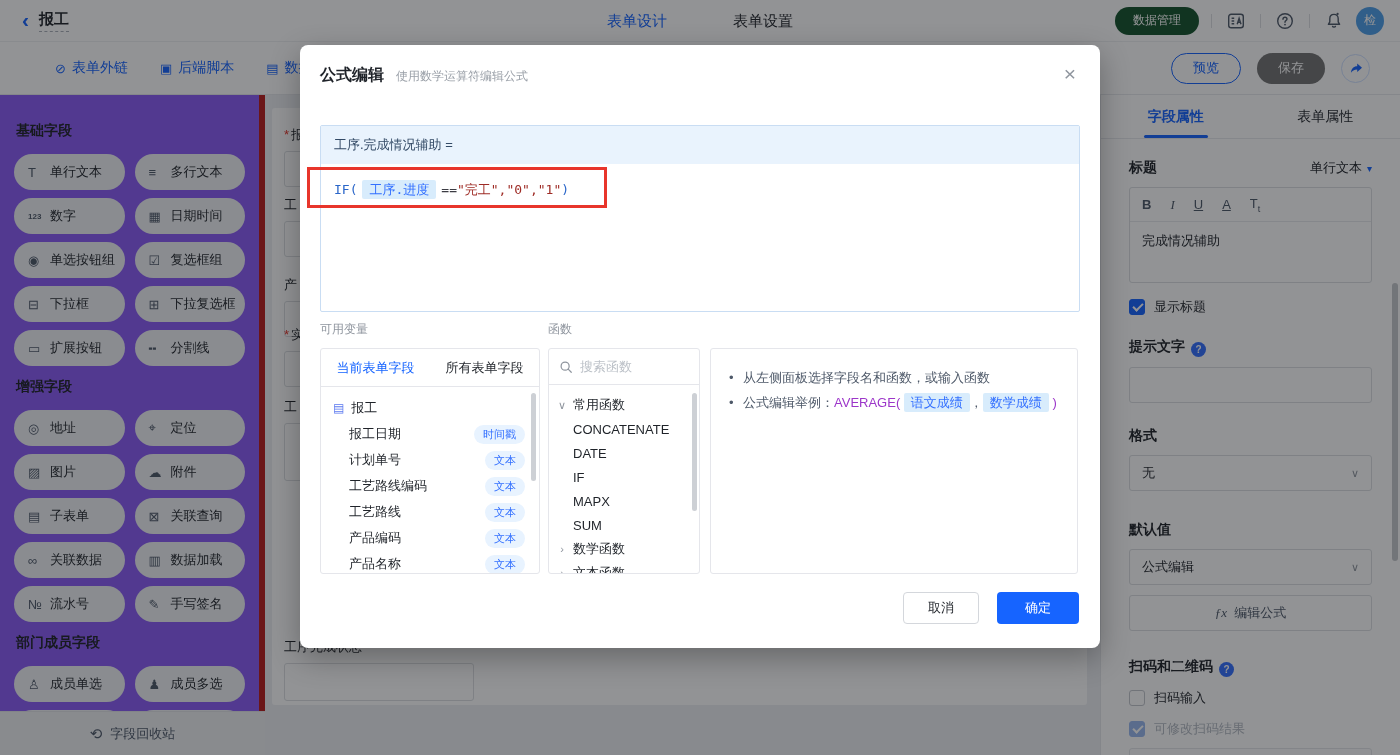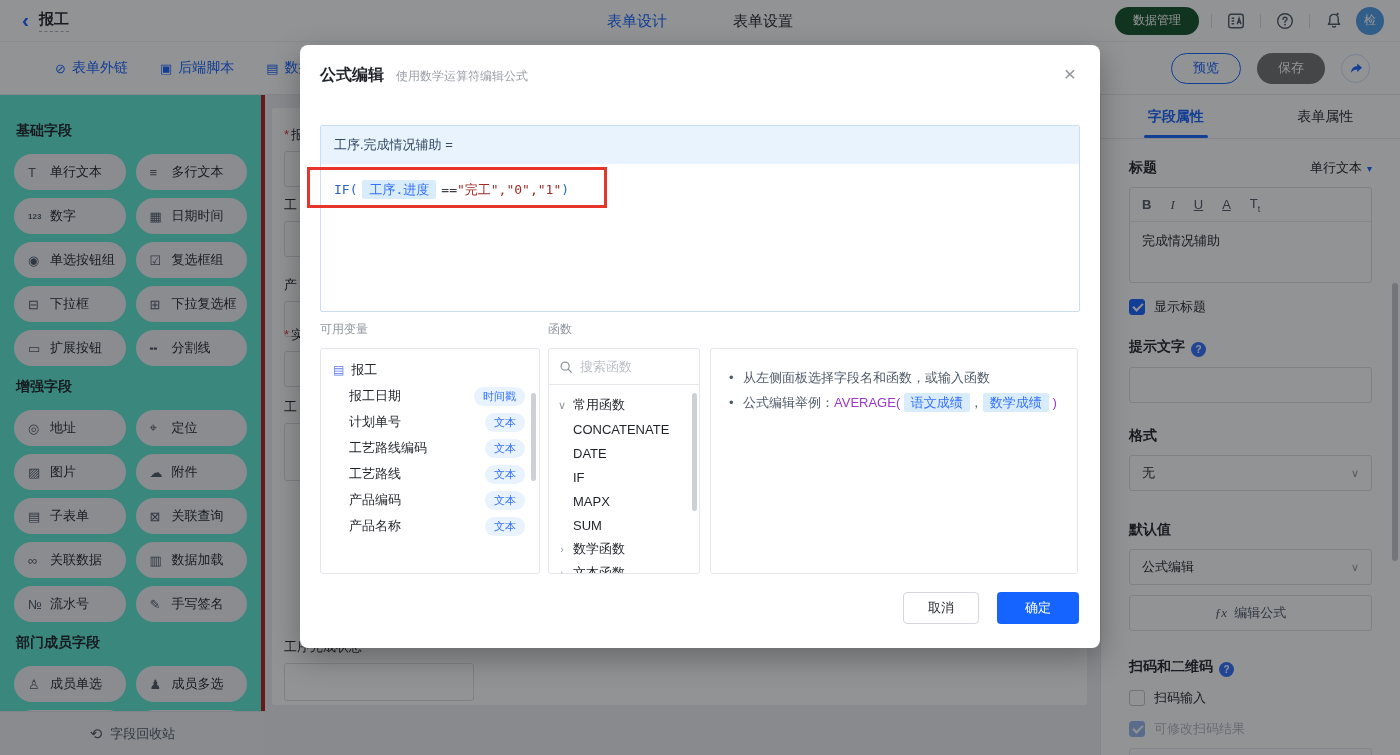--- a/index.html
+++ b/index.html
@@ -25,21 +25,21 @@
   .tb{position:absolute;left:0;top:42px;width:1400px;height:53px;background:#fff;border-bottom:1px solid #e7e9ed;display:flex;align-items:center;z-index:4}
   .tb-links{display:flex;align-items:center;gap:32px;margin-left:55px}
   .tb-link{color:#1664ff;font-size:14px;display:flex;align-items:center;gap:6px;cursor:pointer;white-space:nowrap}
   .tb-link .ic{font-size:13px}
   .tb-right{margin-left:auto;display:flex;align-items:center;margin-right:30px;gap:16px}
   .btn-preview{height:31px;padding:0 21px;border-radius:16px;border:1px solid #1664ff;color:#1664ff;background:#fff;font-size:13px;display:flex;align-items:center;cursor:pointer}
   .btn-save{height:31px;padding:0 21px;border-radius:16px;background:#737373;color:#fff;font-size:13px;display:flex;align-items:center;cursor:pointer}
   .btn-share{width:29px;height:29px;border-radius:50%;border:1px solid #cfe0ff;background:#fff;display:flex;align-items:center;justify-content:center;cursor:pointer}
 
   
-  .sb{position:absolute;left:0;top:95px;width:265px;height:660px;background:#5eead4;border-right:4px solid #b91c1c;padding:14px 14px 0;overflow:hidden}
+  .sb{position:absolute;left:0;top:95px;width:265px;height:660px;background:#8b5cf6;border-right:6px solid #b91c1c;padding:14px 14px 0;overflow:hidden}
   .sb-title{font-size:14px;font-weight:700;margin:12px 0 14px 2px}
   .sb-title.first{margin-top:13px}
   .fld-grid{display:grid;grid-template-columns:1fr 1fr;column-gap:10px;row-gap:8px}
   .fld-btn{height:36px;background:#f0f2f6;border-radius:18px;display:flex;align-items:center;padding:0 8px 0 14px;cursor:pointer}
   .fld-ico{width:22px;color:#4e5969;font-size:13px;text-align:left;flex:0 0 22px}
   .fld-ico.sm{font-size:8px;font-weight:700;letter-spacing:0}
   .fld-lbl{font-size:13px;color:#1f2329;white-space:nowrap}
   .sb-foot{position:absolute;left:0;bottom:0;width:265px;height:44px;background:#eef0f3;border-top:1px solid #e2e4e8;display:flex;align-items:center;justify-content:center;gap:8px;color:#4e5969;font-size:13px;cursor:pointer;z-index:3}
   .sb-foot .ic{font-size:15px;color:#4e5969}
 
@@ -422,20 +422,24 @@
       <div class="f-body">
         <span class="tk-fn">IF(</span><span class="tk-chip">工序.进度</span><span class="tk-op">==</span><span class="tk-str">"完工","0","1"</span><span class="tk-fn">)</span>
       </div>
     </div>
     <div class="redbox"></div>
 
     <span class="m-sec-lbl" style="left:20px;top:276px">可用变量</span>
     <span class="m-sec-lbl" style="left:248px;top:276px">函数</span>
 
     <div class="panel vars">
+      <div class="vtabs" id="vtabs">
+          <span class="vtab active">当前表单字段</span>
+          <span class="vtab">所有表单字段</span>
+        </div>
       <div class="vlist" id="vlist">
           <div class="vform">
             <span class="ic">▤</span>
             <span>报工</span>
           </div>
           <div class="vrow">
             <span class="vname">报工日期</span>
             <span class="badge">时间戳</span>
           </div>
           <div class="vrow">

